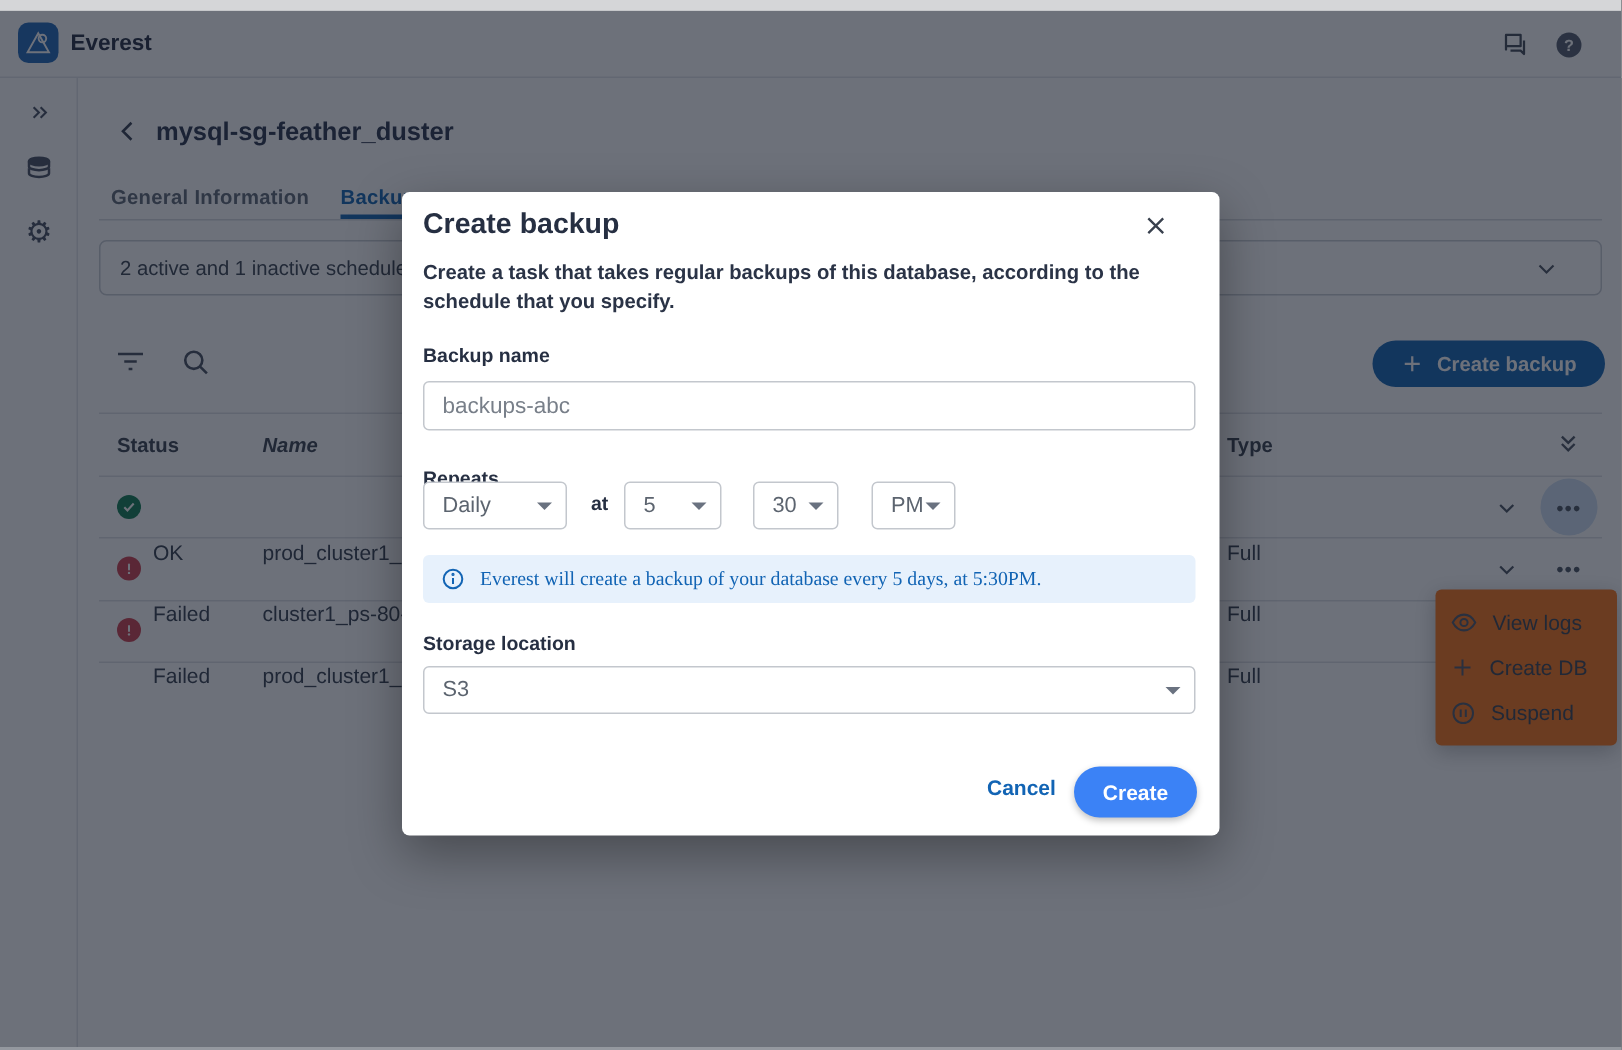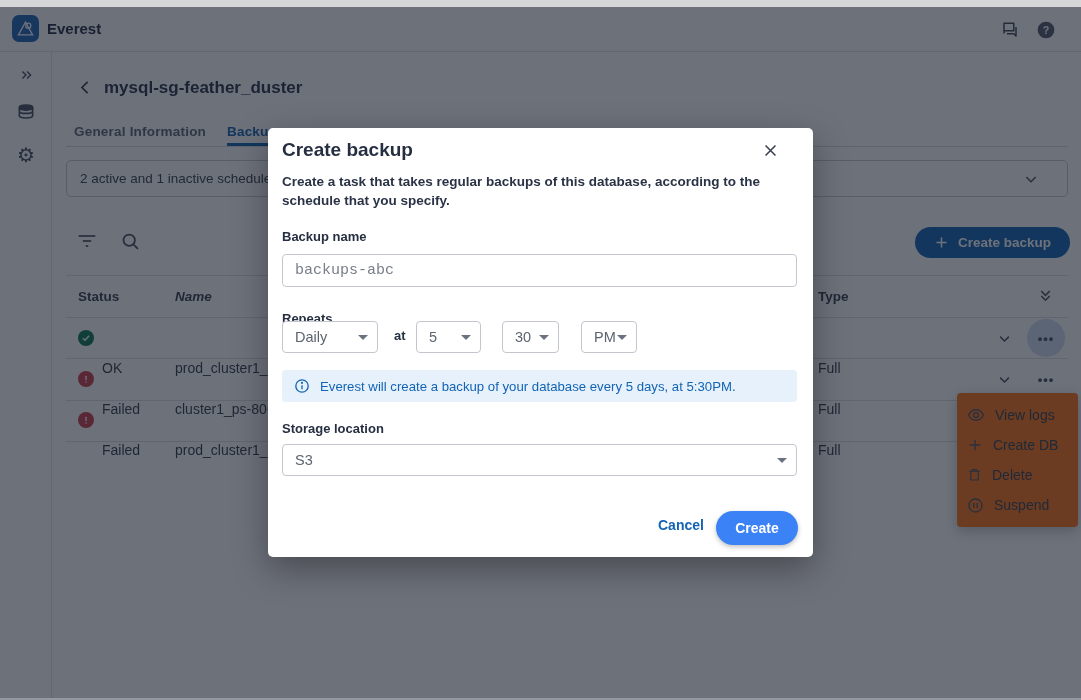--- a/index.html
+++ b/index.html
@@ -67,29 +67,29 @@
   
   .backdrop { position:absolute; left:0; top:7px; width:1081px; height:691px; background:rgba(19,26,40,0.62); z-index:50; }
 
   
   .modal { position:absolute; left:268px; top:128px; width:545px; height:429px; background:#fff; border-radius:5px; box-shadow:0 12px 34px rgba(0,0,0,.35); z-index:100; }
   .modal-title { position:absolute; left:14px; top:11px; font-size:19px; font-weight:700; color:#262f42; }
   .modal-close { position:absolute; left:492px; top:12px; color:#39414e; cursor:pointer; padding:2px; }
   .modal-desc { position:absolute; left:14px; top:44px; width:502px; font-size:13.5px; font-weight:600; color:#2a3346; line-height:19px; }
   .field-label { position:absolute; left:14px; font-size:13px; font-weight:700; color:#262f42; }
   .lbl-name { top:101px; } .lbl-repeats { top:171px;margin-top:12px; } .lbl-storage { top:293px; }
-  .txt-input { position:absolute; left:14px; top:126px; width:515px; height:33px; border:1px solid #c3c7cd; border-radius:4px; padding:0 12px; font-size:15px; color:#787f89; font-family:Liberation Mono, monospace; background:#fff; }
+  .txt-input { position:absolute; left:14px; top:126px; width:515px; height:33px; border:1px solid #c3c7cd; border-radius:4px; padding:0 12px; font-size:15px; color:#787f89; font-family:Liberation Sans, sans-serif; background:#fff; }
   .select { position:absolute; top:193px; height:32px; border:1px solid #c3c7cd; border-radius:4px; background:#fff; display:flex; align-items:center; padding:0 12px; font-size:14.5px; color:#5c646f; cursor:pointer; }
   .select .caret { position:absolute; right:9px; width:0; height:0; border-left:5px solid transparent; border-right:5px solid transparent; border-top:5px solid #6a7280; }
   .sel-period { left:14px; width:96px;align-items:center; }
   .at-label { position:absolute; left:126px; top:200px; font-size:13px; font-weight:700; color:#262f42; }
   .sel-hour { left:148px; width:65px; }
   .sel-minute { left:234px; width:57px; }
   .sel-ampm { left:313px; width:56px; }
-  .info-alert { position:absolute; left:14px; top:242px; width:515px; height:32px; background:#e7f1fc; border-radius:4px; display:flex; align-items:center; gap:10px; padding:0 12px; }
+  .info-alert { position:absolute; left:14px; top:242px; width:515px; height:32px; background:#e7f1fc; border-radius:4px; display:flex; align-items:center; gap:10px; padding:0 12px;font-family:Liberation Serif, serif; }
   .info-alert .txt { font-size:13.2px; color:#1264b4; }
   .info-alert .ii { color:#1264b4; display:flex; }
   .sel-storage { top:316px; left:14px; width:515px; }
   .btn-cancel { position:absolute; left:390px; top:389px; background:none; border:none; font-size:14px; font-weight:700; color:#1264b4; font-family:inherit; cursor:pointer; }
   .btn-create { position:absolute; left:448px; top:383px; width:82px; height:34px; border:none; border-radius:17px; background:#3b82f6; color:#fff; font-size:14px; font-weight:700; font-family:inherit; box-shadow:0 2px 5px rgba(0,0,0,.25); cursor:pointer; }
 </style>
 </head>
 <body>
 
 <div class="screen">
@@ -251,30 +251,20 @@
     <div class="ctx-item">
       <span class="ci">
         <svg width="16" height="16" viewBox="0 0 24 24" fill="none" stroke="currentColor" stroke-width="2">
             <path d="M12 4 v16 M4 12 h16"></path>
           </svg>
       </span>
       <span>Create DB</span>
     </div>
     <div class="ctx-item">
       <span class="ci">
-        <svg width="15" height="16" viewBox="0 0 24 24" fill="none" stroke="currentColor" stroke-width="1.9">
-          <path d="M6 7 v13 h12 v-13"></path>
-            <path d="M3.5 6 h17"></path>
-            <path d="M9 6 v-2.5 h6 v2.5"></path>
-        </svg>
-      </span>
-      <span>Delete</span>
-    </div>
-    <div class="ctx-item">
-      <span class="ci">
         <svg width="17" height="17" viewBox="0 0 24 24" fill="none" stroke="currentColor" stroke-width="1.9">
           <circle cx="12" cy="12" r="9.2"></circle>
             <path d="M9.6 8.5 v7 M14.4 8.5 v7"></path>
         </svg>
       </span>
       <span>Suspend</span>
     </div>
   </div>
 
   <div class="backdrop"></div>

